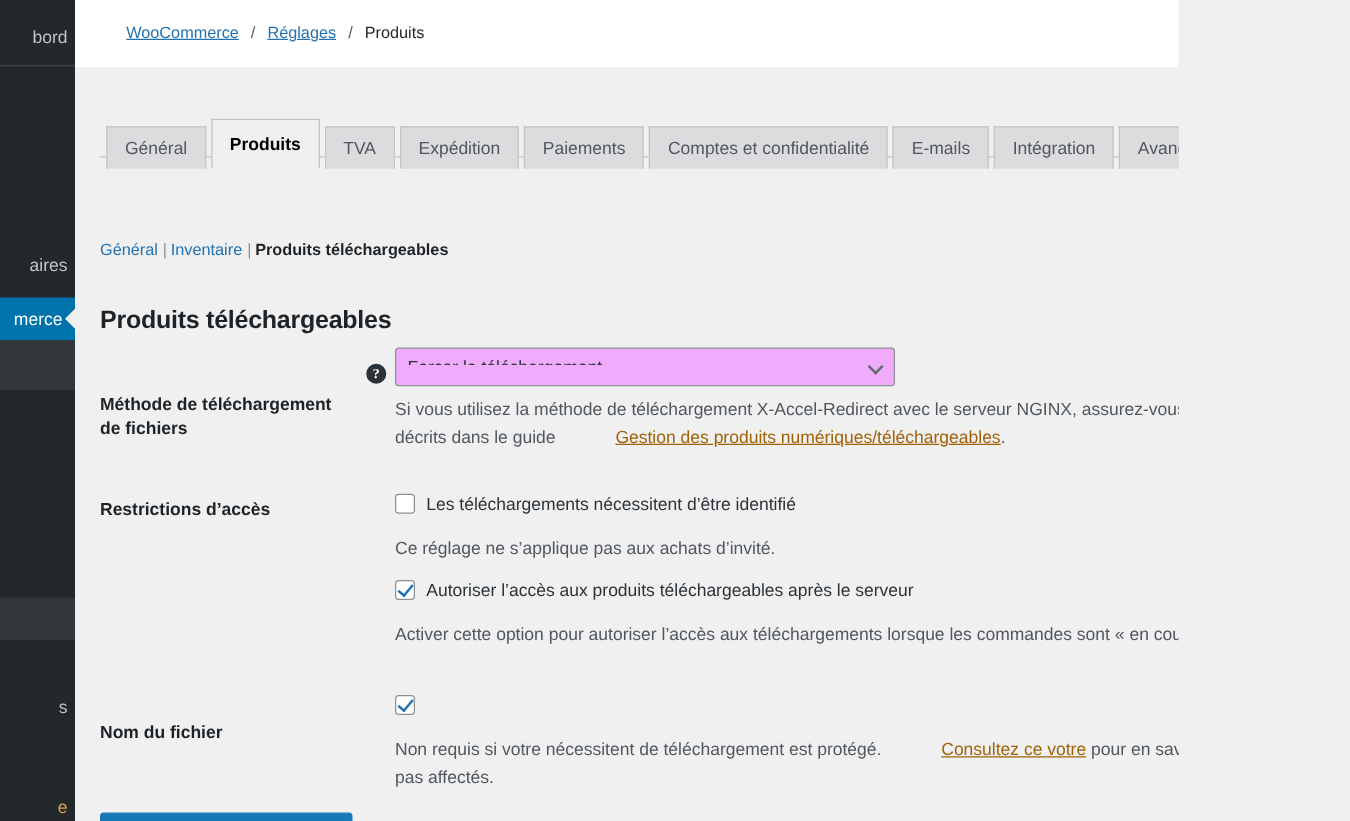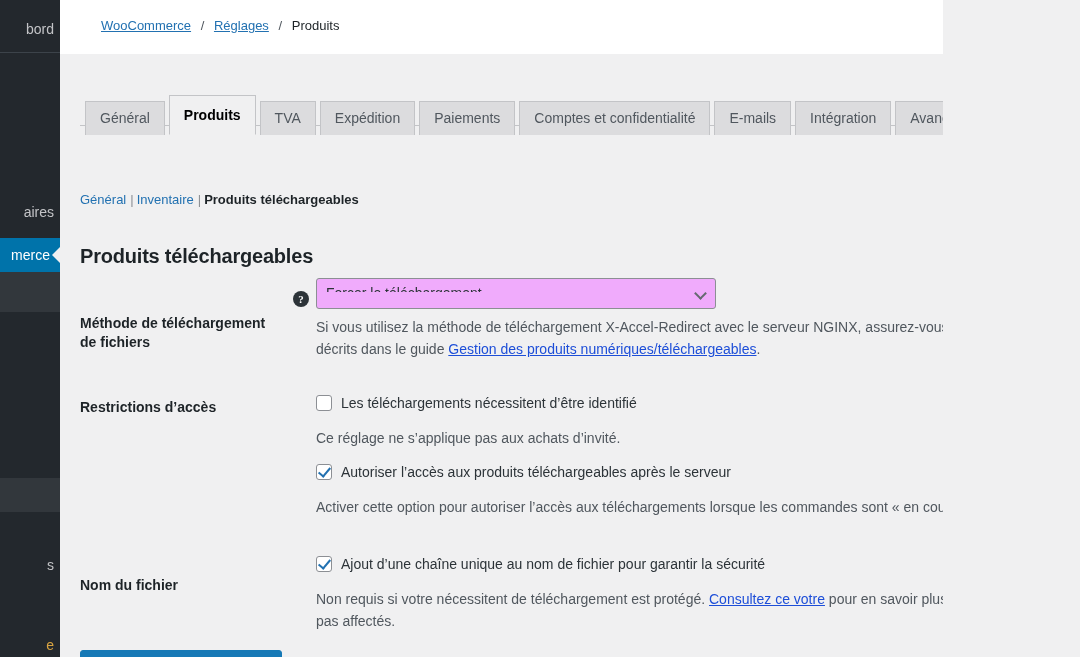--- a/index.html
+++ b/index.html
@@ -200,21 +200,21 @@
     pointer-events: none;
   }
 
   .desc {
     font-size: 14px;
     line-height: 1.6;
     color: #50575e;
     margin: 0;
     white-space: nowrap;
   }
-  .desc a { color: #1d4ed8; text-decoration: underline; }
+  .desc a { color: #a16207; text-decoration: underline; margin-left: 44px; }
 
   .cb-line {
     position: relative;
     font-size: 14px;
     line-height: 19px;
     color: #2c3338;
     white-space: nowrap;
   }
   .cbx {
     display: inline-block;
@@ -337,21 +337,21 @@
             <span class="cbx checked"></span><span class="cb-label">Autoriser l’accès aux produits téléchargeables après le serveur</span>
           </div>
           <p class="desc" style="margin-top:14px;">Activer cette option pour autoriser l’accès aux téléchargements lorsque les commandes sont « en cours », plutôt que « terminé</p>
         </div>
       </div>
 
       <div class="ft-row" style="height:100px;">
         <div class="ft-th" style="top:21px;">Nom du fichier</div>
         <div class="ft-td" style="top:0;">
           <div class="cb-line">
-            <span class="cbx checked"></span><span class="cb-label">Ajout d’une chaîne unique au nom de fichier pour garantir la sécurité</span>
+            <span class="cbx checked"></span>
           </div>
           <p class="desc" style="margin-top:14px;">
             <span>Non requis si votre nécessitent de téléchargement est protégé. </span><a href="#">Consultez ce votre</a><span> pour en savoir plus. Les fichiers déjà chargés</span>
           </p>
           <p class="desc" style="margin-top:0;">pas affectés.</p>
         </div>
       </div>
 
     </div>
 

